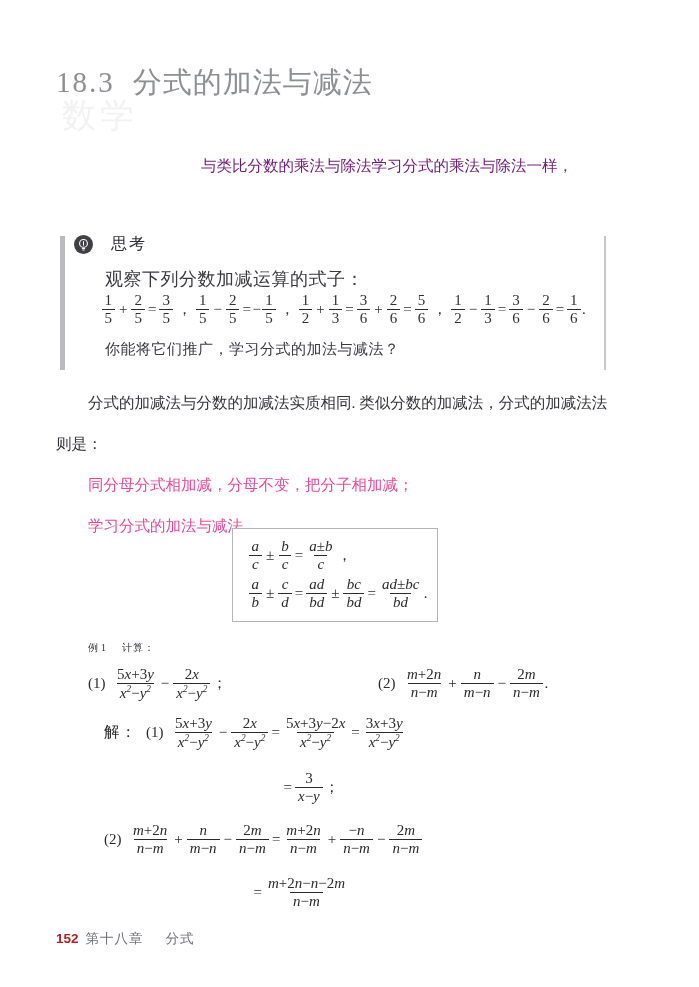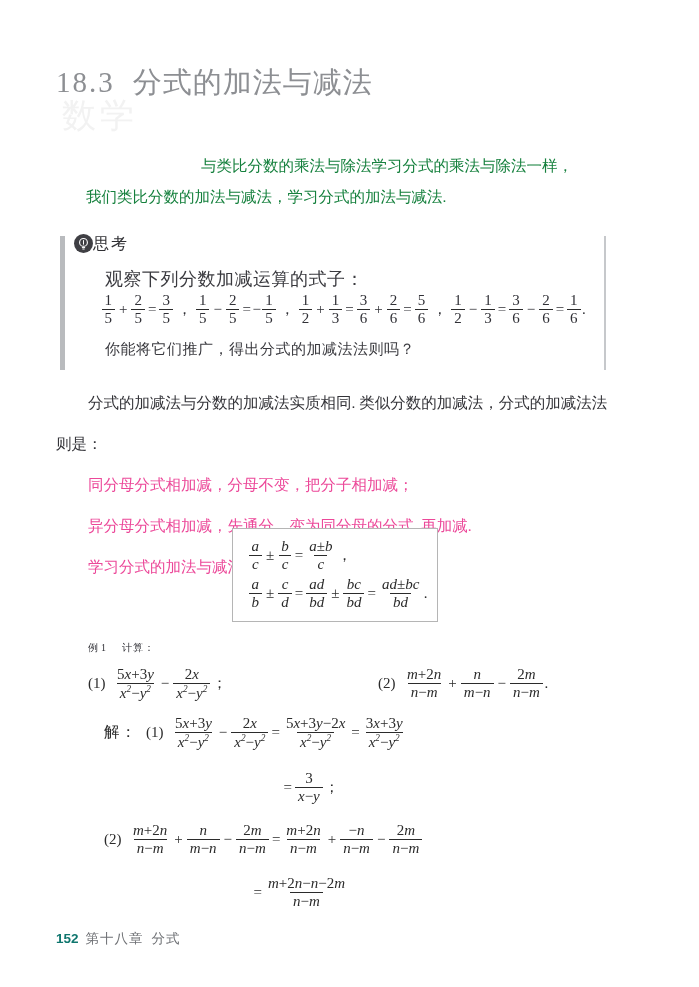--- a/index.html
+++ b/index.html
@@ -28,39 +28,39 @@
     position:absolute; left:62px; top:96px;
     width:170px; height:86px;
     color:#f2f2f2; font-size:34px; line-height:40px;
     letter-spacing:4px;
     user-select:none;
   }
 
   
   .intro {
     position:absolute; left:86px; top:150px; width:530px;
-    font-size:15.5px; line-height:31px; color:#15803d;
+    font-size:15.5px; line-height:31px; color:#701a75;
     text-align:justify;
   }
   .intro .l1 { display:block; text-indent:115px; }
   .intro .l2 { display:block; }
 
   
   .thinkbox { position:absolute; left:60px; top:234px; width:548px; height:136px; }
   .thinkbox .leftbar {
     position:absolute; left:0; top:2px; width:5px; height:134px;
     background:#b9bbbe;
   }
   .thinkbox .rightbar {
     position:absolute; left:544px; top:2px; width:2px; height:134px;
     background:#c6c8cb;
   }
   .think-head {
     position:absolute; left:14px; top:0px;
-    display:flex; gap:0;
+    display:flex; align-items:center; gap:18px;
   }
   .bulb {
     width:19px; height:19px; border-radius:50%;
     background:#3f3f44; position:relative; display:inline-block;
   }
   .bulb svg { position:absolute; left:3px; top:2.5px; }
   .think-label { font-size:16px; color:#2f2f33; letter-spacing:2px; }
 
   .think-line1 {
     position:absolute; left:45px; top:33px;
@@ -116,38 +116,37 @@
   .paren { margin-right:7px; }
 
   .sol-label { position:absolute; left:104px; top:722px; font-size:15.5px; letter-spacing:1px; }
   .sol-1 { position:absolute; left:146px; top:715px; font-size:15px; }
   .sol-1b { position:absolute; left:282px; top:770px; font-size:15px; }
   .sol-2 { position:absolute; left:104px; top:822px; font-size:15px; }
   .sol-2b { position:absolute; left:252px; top:875px; font-size:15px; }
 
   
   .footer { position:absolute; left:56px; top:930px; font-size:13.5px; color:#6f7175; }
-  .footer .pg { font-family:"Liberation Sans",sans-serif; font-weight:bold; color:#0f766e; margin-right:7px; }
+  .footer .pg { font-family:"Liberation Sans",sans-serif; font-weight:bold; color:#b91c1c; margin-right:7px; }
   .footer .ch { letter-spacing:1px;text-align:right; }
-  .footer .sec { margin-left:8px; letter-spacing:1px; }
+  .footer .sec { margin-left:22px; letter-spacing:1px; }
 </style>
 </head>
 <body>
 
 <div class="page">
 
   <div class="watermark">数学</div>
 
   <div class="title">
     <span class="num">18.3</span><span class="txt">分式的加法与减法</span>
   </div>
 
   <div class="intro">
     <span class="l1">与类比分数的乘法与除法学习分式的乘法与除法一样，</span>
-    <span class="l2">我们类比分数的加法与减法，学习分式的加法与减法.</span>
   </div>
 
   <div class="thinkbox">
     <div class="leftbar"></div>
     <div class="rightbar"></div>
 
     <div class="think-head">
       <span class="bulb">
         <svg width="13" height="14" viewBox="0 0 13 14" fill="none">
           <circle cx="6.5" cy="5.4" r="3.9" stroke="#ffffff" stroke-width="1.1"></circle>
@@ -250,27 +249,26 @@
           </span>
         <span class="opeq">=</span>
         <span class="frac">
             <span class="num2">1</span>
             <span class="den">6</span>
           </span>
       </span>
         <span>.</span>
     </div>
 
-    <div class="think-line2">你能将它们推广，得出分式的加减法法则吗？</div>
+    <div class="think-line2">你能将它们推广，学习分式的加法与减法？</div>
   </div>
 
   <div class="rules">
     <div class="p1">分式的加减法与分数的加减法实质相同. 类似分数的加减法，分式的加减法法则是：</div>
     <div class="sub">同分母分式相加减，分母不变，把分子相加减；</div>
-    <div class="sub">异分母分式相加减，先通分，变为同分母的分式. 再加减.</div>
     <div class="sub">学习分式的加法与减法</div>
   </div>
 
   <div class="formula-box">
     <div class="fb-row r1">
       <span class="mathrow">
         <span class="frac">
             <span class="num2"><i class="v">a</i></span>
             <span class="den"><i class="v">c</i></span>
           </span>

